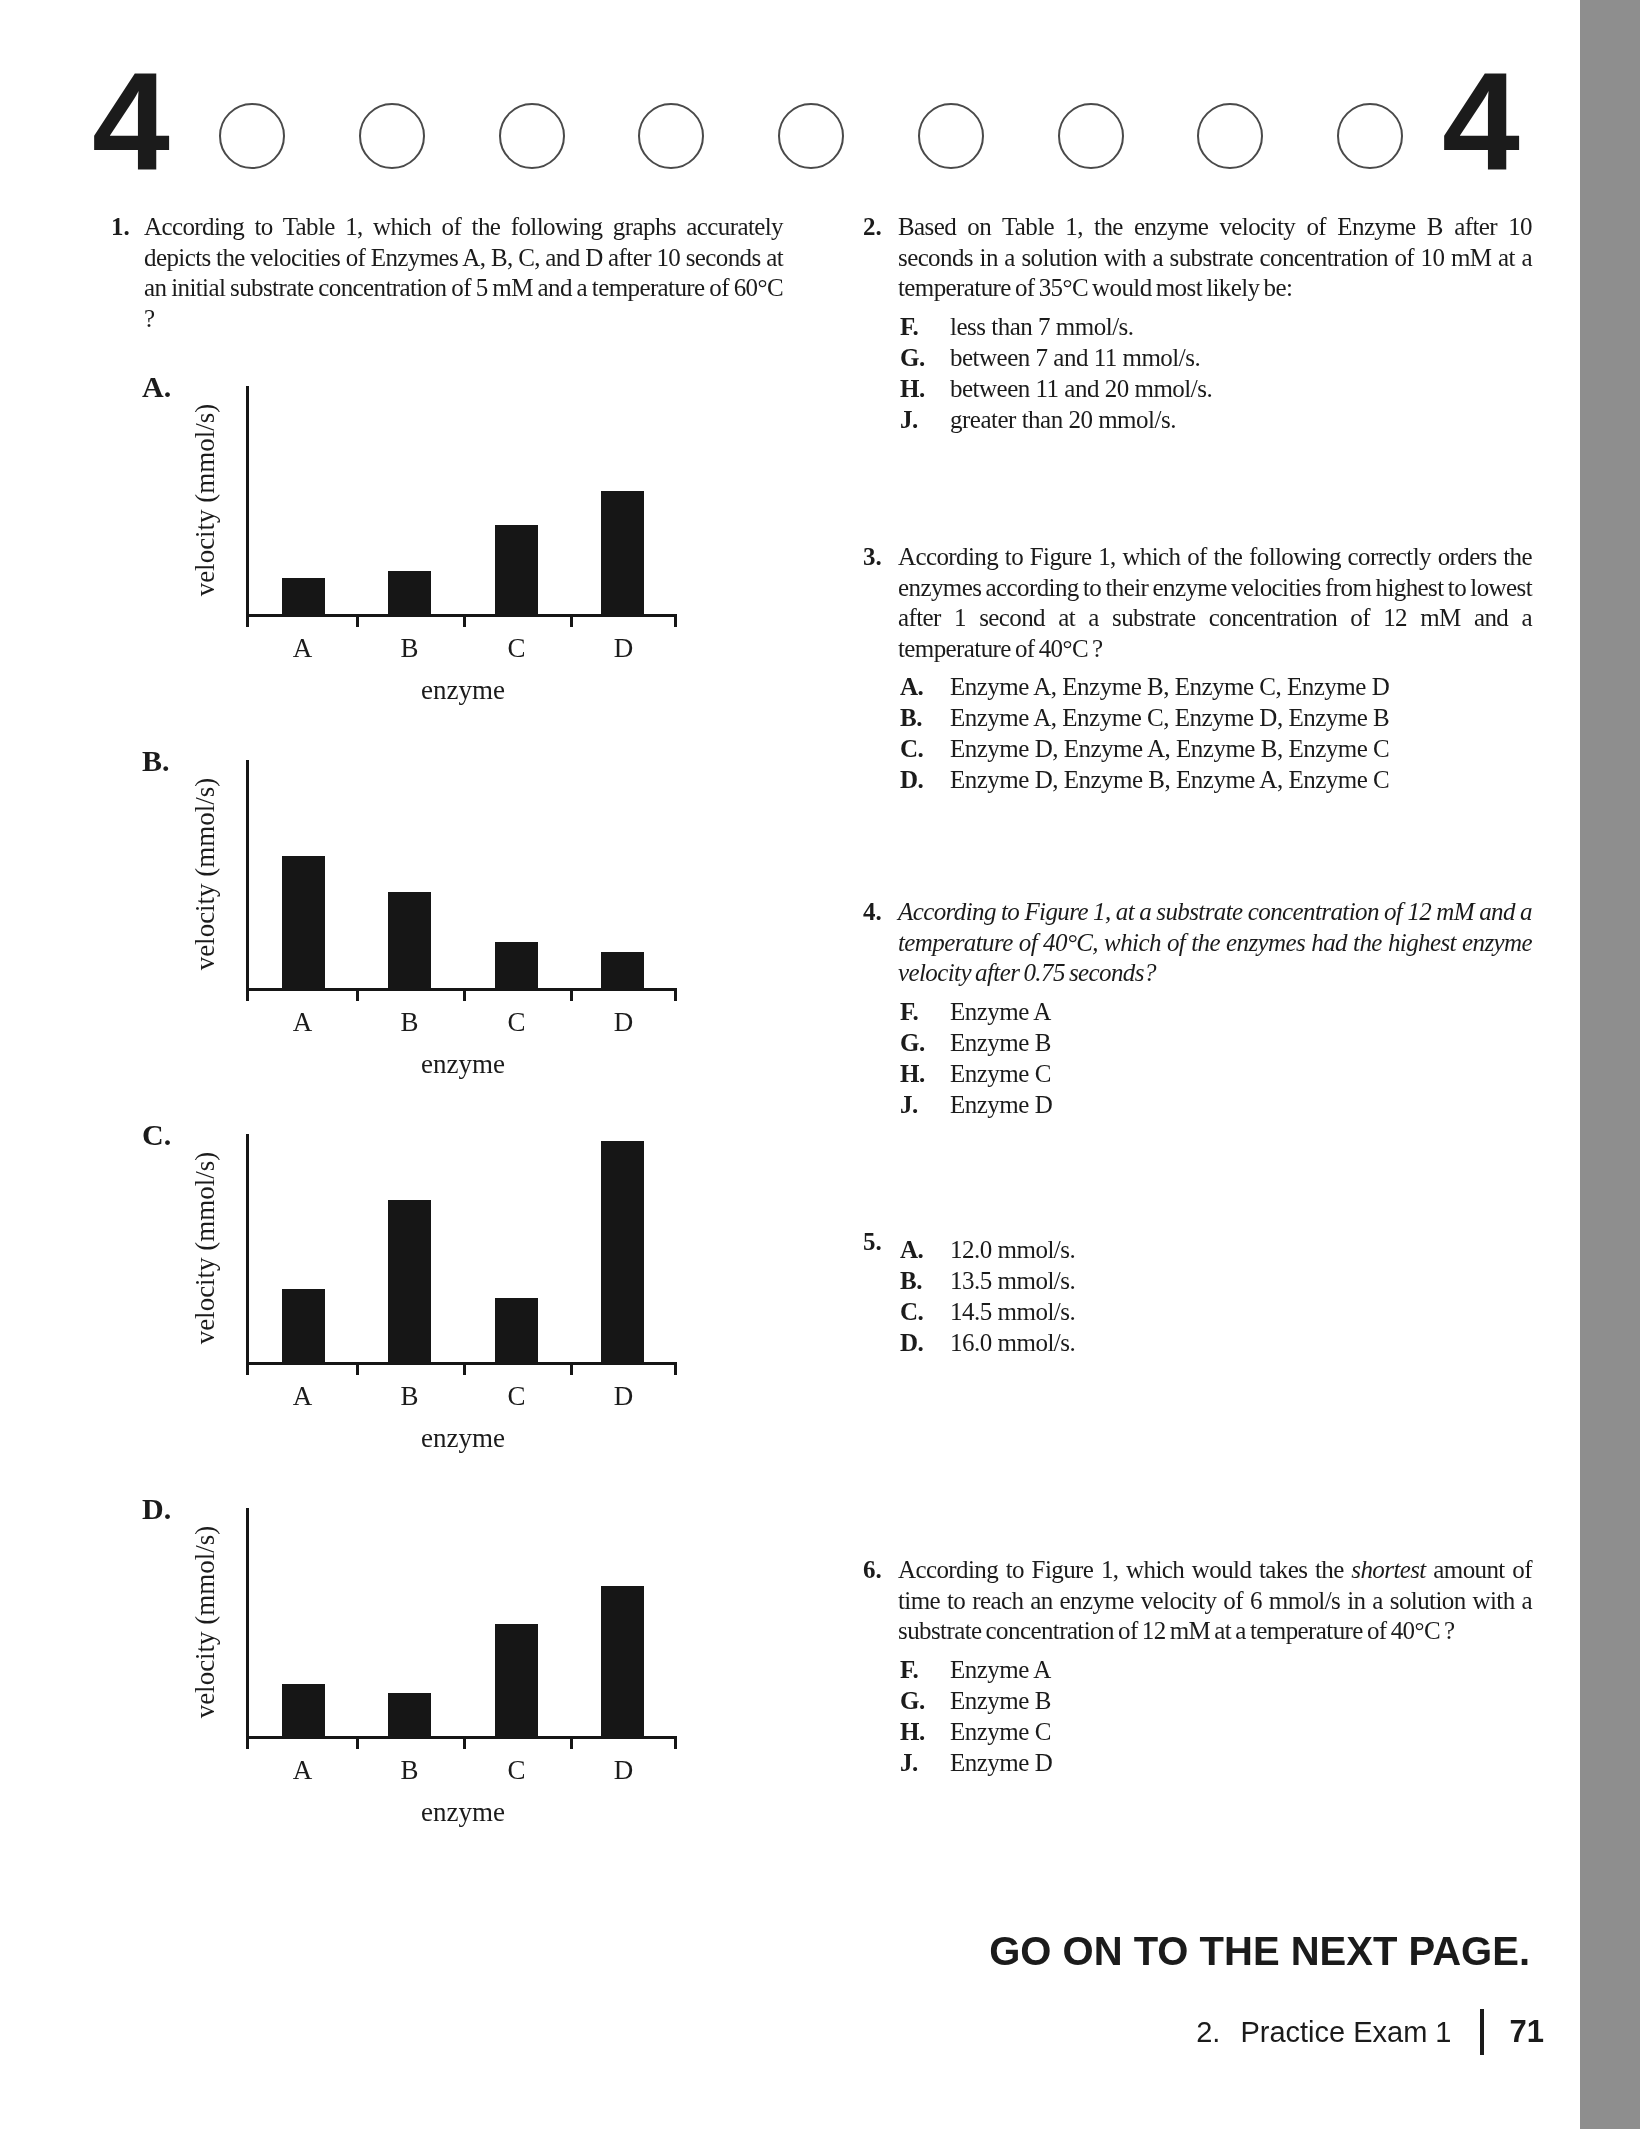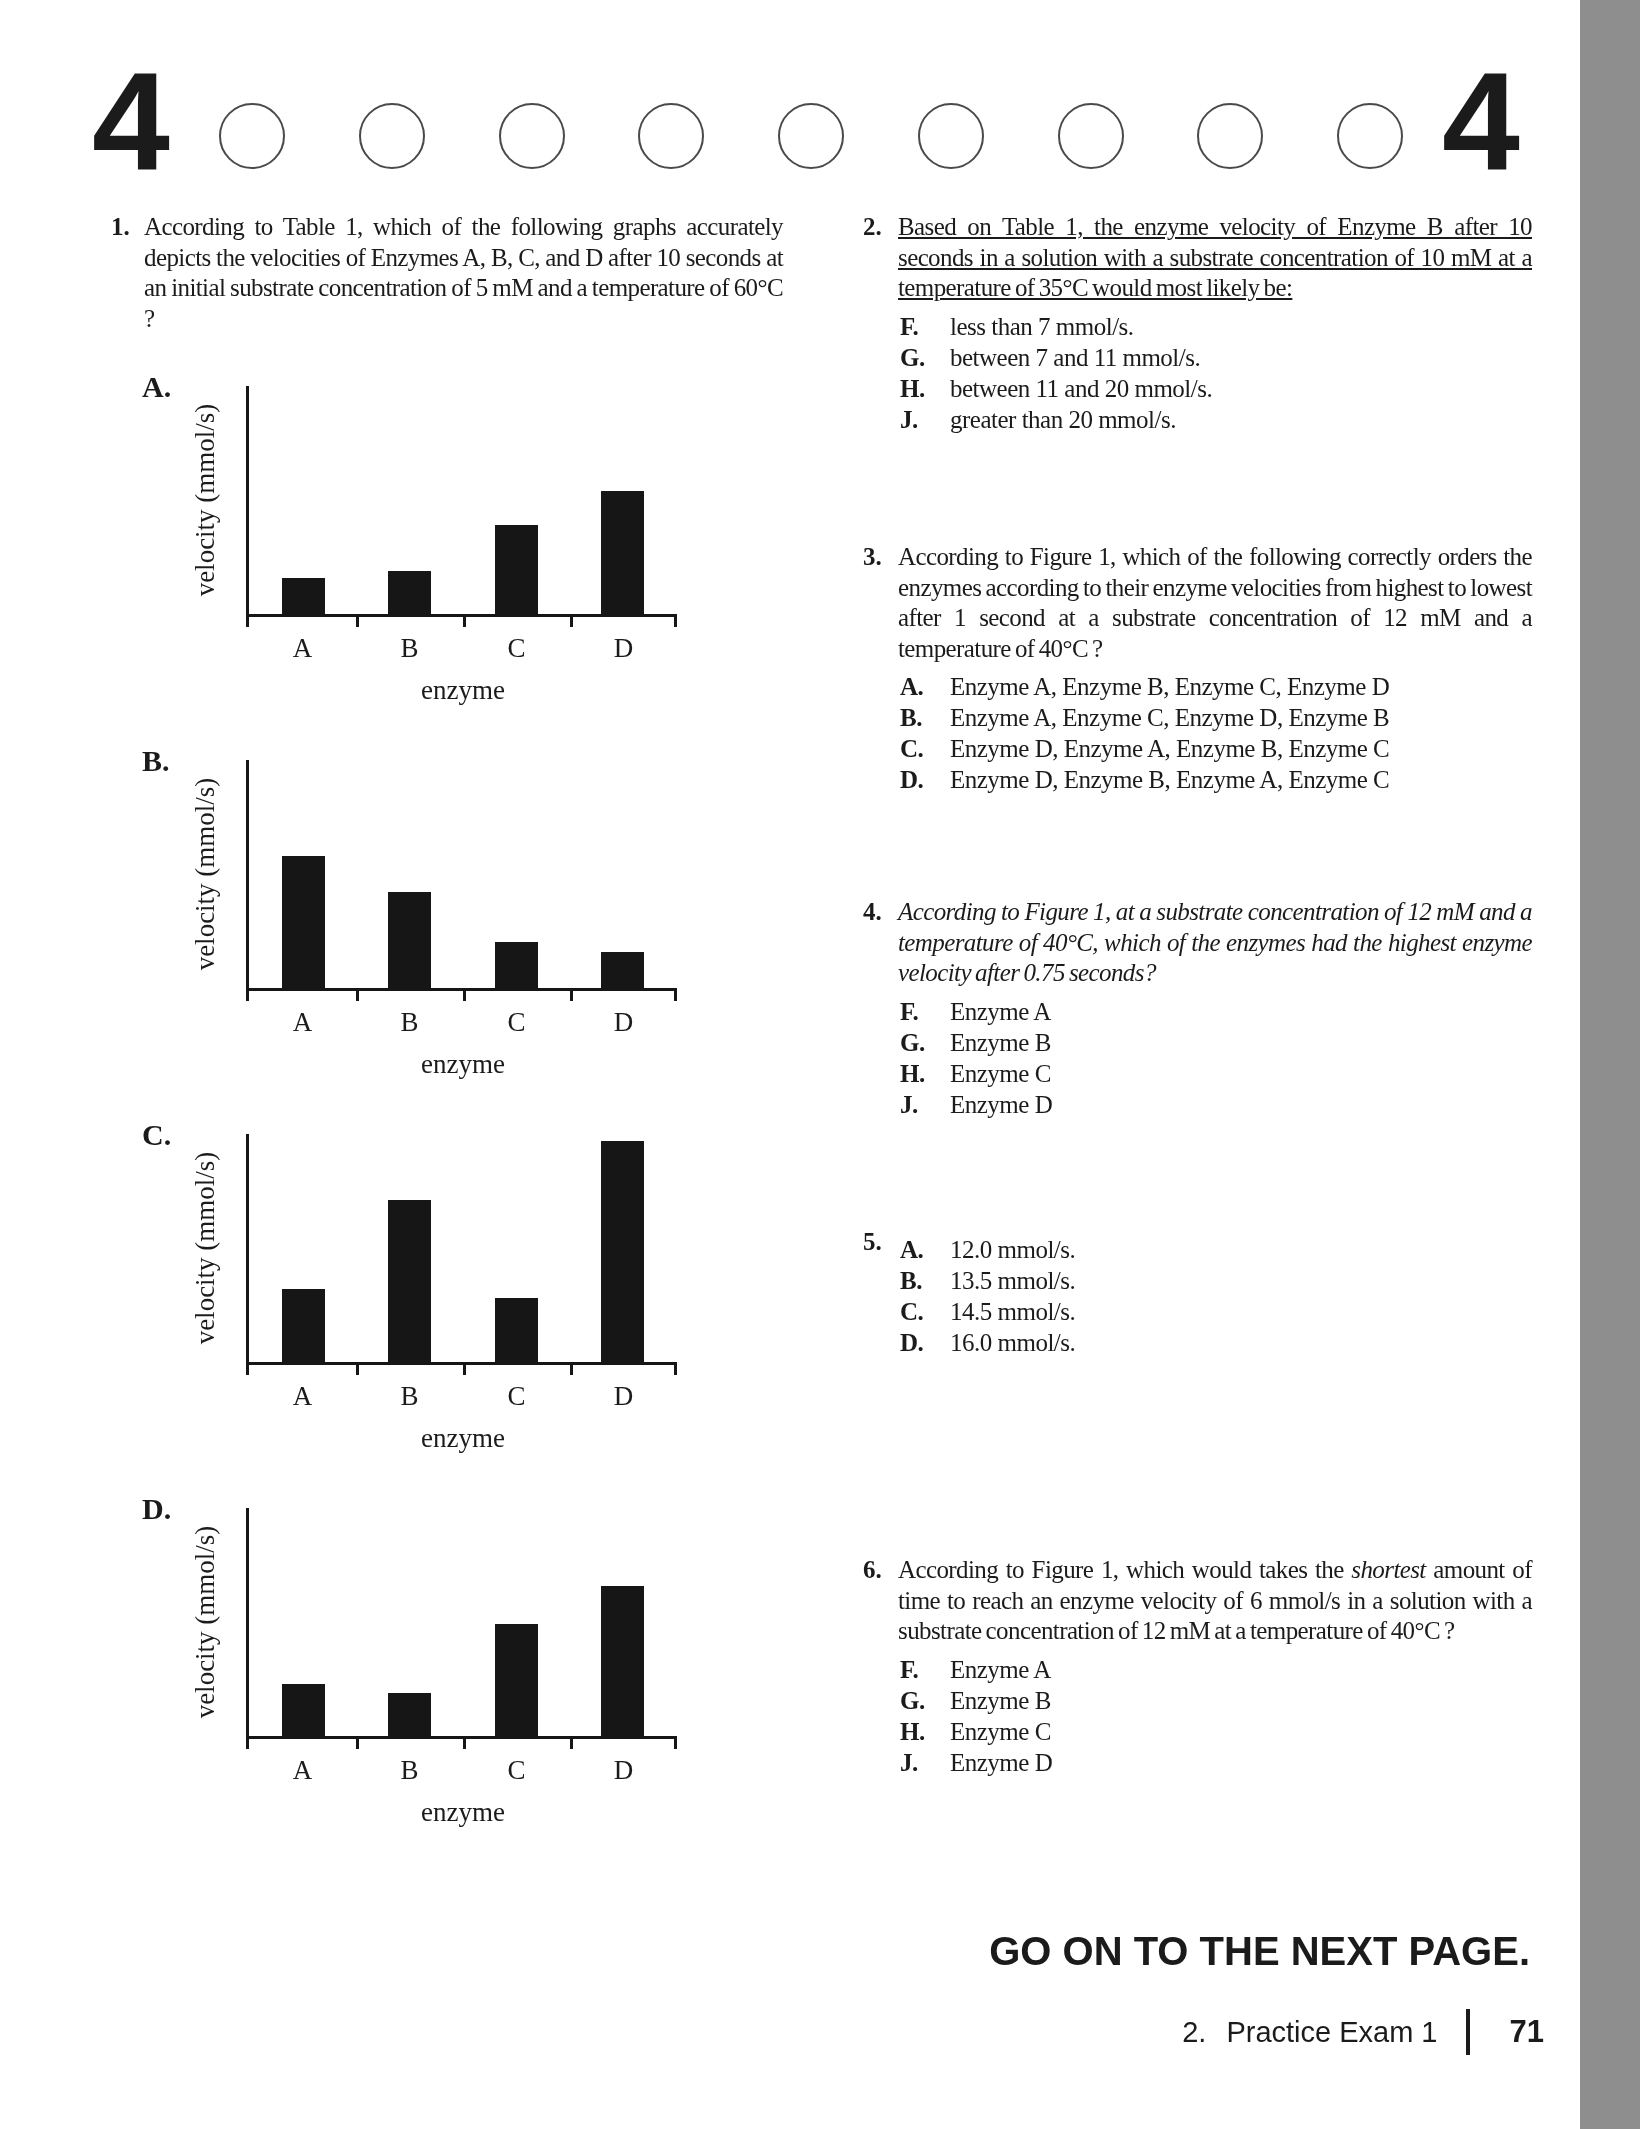--- a/index.html
+++ b/index.html
@@ -51,21 +51,21 @@
     position:absolute;right:110px;top:1931px;
     font-family:"Liberation Sans","DejaVu Sans",sans-serif;font-weight:bold;font-size:40px;line-height:1;
   }
   .page-footer{
     position:absolute;right:96px;top:2008px;height:48px;
     font-family:"Liberation Sans","DejaVu Sans",sans-serif;font-size:29px;
     display:flex;align-items:center;
   }
   .footer-section-number{margin-right:20px;}
   .footer-divider{width:4px;height:46px;background:#1b1b1b;margin:0 26px 0 28px;}
-  .footer-page{font-weight:bold;font-size:31px;margin-left:14px;}
+  .footer-page{font-weight:bold;font-size:31px;}
 </style>
 </head>
 <body>
 
 <div class="page" style="color: rgb(27, 27, 27);">
 
   <div class="sidebar" style="background: rgb(142, 142, 142);"></div>
 
   <div class="numeral numeral-left">4</div>
   <div class="bubbles" id="bubbles">
@@ -81,21 +81,21 @@
     </div>
   <div class="numeral numeral-right">4</div>
 
   <div id="content">
       <section class="question" style="left: 111px; top: 212px; width: 672px;">
         <span class="q-num">1.</span>
         <p class="q-stem" style="padding-left: 33px;"><span>According to Table 1, which of the following graphs accurately depicts the velocities of Enzymes A, B, C, and D after 10 seconds at an initial substrate concentration of 5 mM and a temperature of 60°C ?</span></p>
       </section>
       <section class="question" style="left: 863px; top: 212px; width: 669px;">
         <span class="q-num">2.</span>
-        <p class="q-stem" style="padding-left: 35px; text-decoration: underline;"><span>Based on Table 1, the enzyme velocity of Enzyme B after 10 seconds in a solution with a substrate concentration of 10 mM at a temperature of 35°C would most likely be:</span></p>
+        <p class="q-stem" style="padding-left: 35px;"><span>Based on Table 1, the enzyme velocity of Enzyme B after 10 seconds in a solution with a substrate concentration of 10 mM at a temperature of 35°C would most likely be:</span></p>
         <div class="q-options">
           <div class="opt-row"><span class="opt-letter">F.</span><span>less than 7 mmol/s.</span></div>
           <div class="opt-row"><span class="opt-letter">G.</span><span>between 7 and 11 mmol/s.</span></div>
           <div class="opt-row"><span class="opt-letter">H.</span><span>between 11 and 20 mmol/s.</span></div>
           <div class="opt-row"><span class="opt-letter">J.</span><span>greater than 20 mmol/s.</span></div>
         </div>
       </section>
       <section class="question" style="left: 863px; top: 542px; width: 669px;">
         <span class="q-num">3.</span>
         <p class="q-stem" style="padding-left: 35px;"><span>According to Figure 1, which of the following correctly orders the enzymes according to their enzyme velocities from highest to lowest after 1 second at a substrate concentration of 12 mM and a temperature of 40°C ?</span></p>

